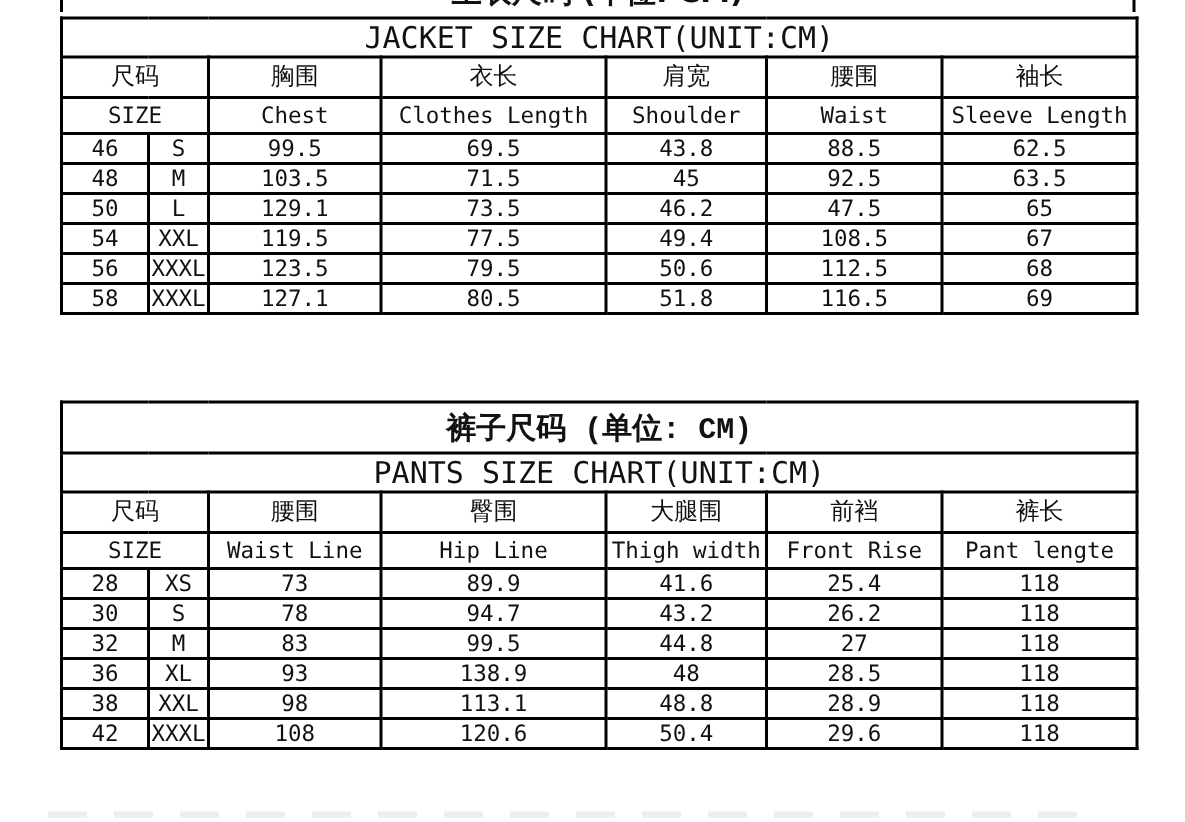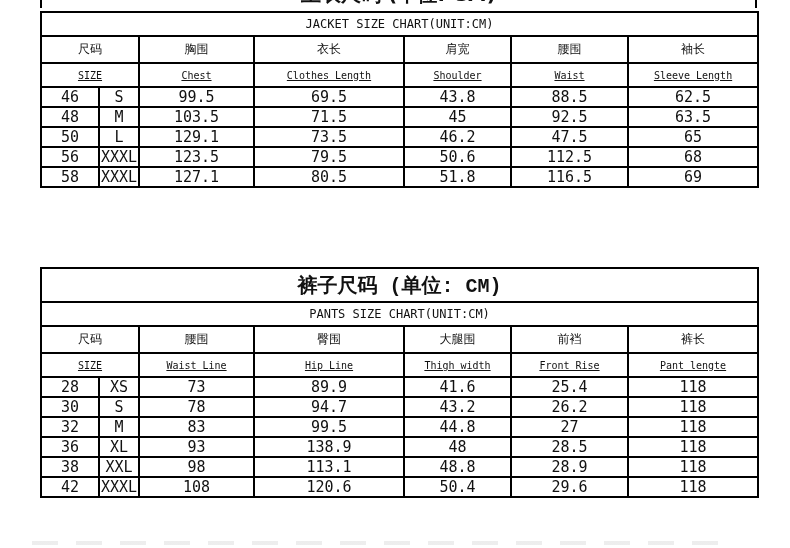--- a/index.html
+++ b/index.html
@@ -62,31 +62,30 @@
   #pants-table  { top: 267px; }
 
   tr.big-title-row td {
     height: 32px;
     font-family: Liberation Mono, monospace;
     font-weight: bold;
     font-size: 20px;
   }
   tr.subtitle-row td {
     height: 22px;
-    font-size: 12px;
+    font-size: 20px;
   }
   tr.hrow-cn td {
     height: 25px;
-    font-size: 12px;
+    font-size: 16px;
     font-family: Liberation Mono, monospace;
   }
   tr.hrow-en td {
     height: 22px;
-    font-size: 10px;
-    text-decoration: underline;
+    font-size: 15px;
   }
   tr.data-row td {
     height: 17px;
     font-size: 15px;
   }
 
   
   .bottom-artifact {
     position: absolute;
     left: 32px;
@@ -161,20 +160,29 @@
       <tr class="data-row">
         <td>50</td>
         <td>L</td>
         <td>129.1</td>
         <td>73.5</td>
         <td>46.2</td>
         <td>47.5</td>
         <td>65</td>
       </tr>
       <tr class="data-row">
+        <td>54</td>
+        <td>XXL</td>
+        <td>119.5</td>
+        <td>77.5</td>
+        <td>49.4</td>
+        <td>108.5</td>
+        <td>67</td>
+      </tr>
+      <tr class="data-row">
         <td>56</td>
         <td>XXXL</td>
         <td>123.5</td>
         <td>79.5</td>
         <td>50.6</td>
         <td>112.5</td>
         <td>68</td>
       </tr>
       <tr class="data-row">
         <td>58</td>

